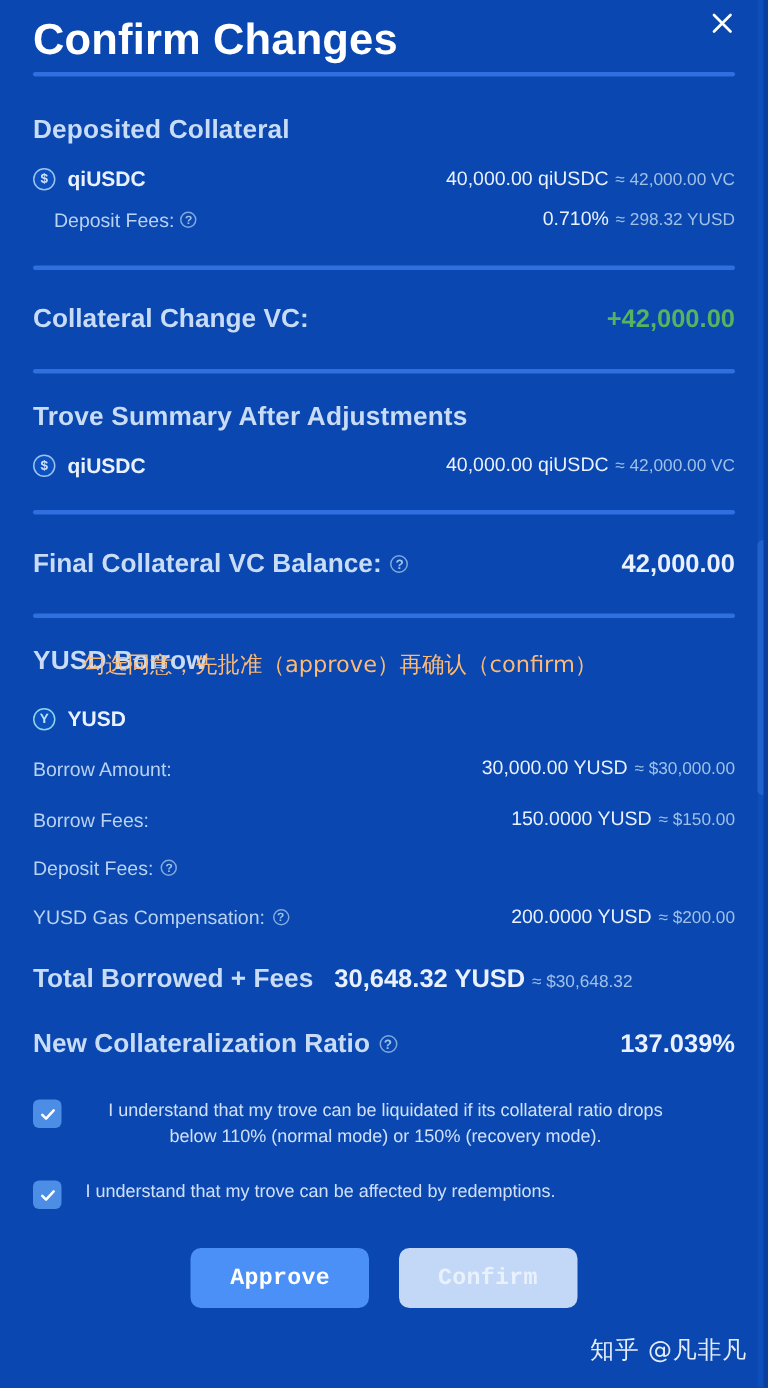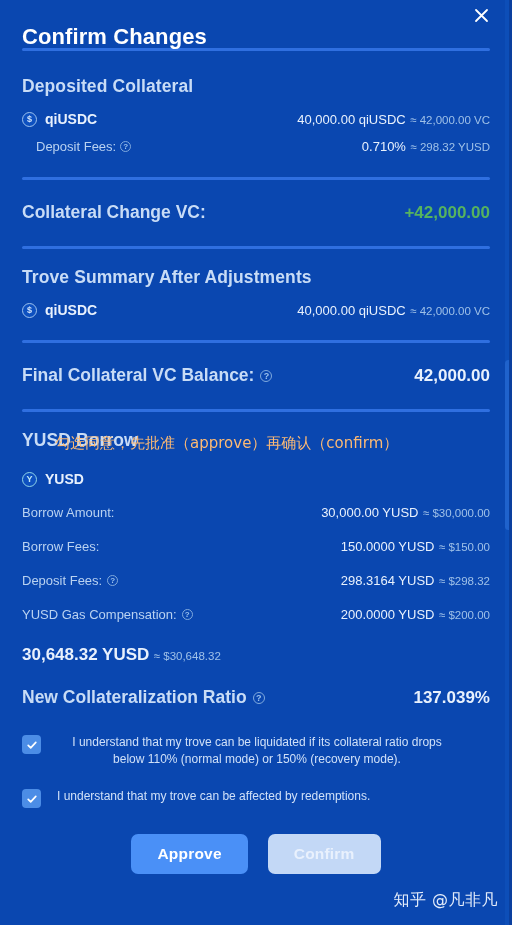--- a/index.html
+++ b/index.html
@@ -22,27 +22,27 @@
     padding: 0 22px;
     box-sizing: border-box;
   }
 
   
   .header {
     position: relative;
     height: 44px;
   }
   .title {
-    font-size: 22px;
+    font-size: 29px;
     font-weight: bold;
     color: #ffffff;
     letter-spacing: 0.1px;
     line-height: 40px;
     margin: 0;
-    padding-top: 17px;
+    padding-top: 7px;
   }
   .close-btn {
     position: absolute;
     top: 0px;
     right: -6px;
     width: 30px;
     height: 30px;
     display: flex;
     align-items: center;
     justify-content: center;
@@ -275,21 +275,21 @@
   .actions {
     display: flex;
     align-items: center;
     justify-content: center;
     gap: 20px;
     padding-top: 6px;
   }
   .btn {
     border: none;
     border-radius: 7px;
-    font-family: Liberation Sans, sans-serif;
+    font-family: Liberation Mono, monospace;
     font-size: 15.5px;
     font-weight: bold;
     padding: 11px 26px;
     cursor: pointer;
     letter-spacing: 0.2px;
     text-align: right;
   }
   .btn-approve {
     background: #4a90f7;
     color: #ffffff;
@@ -433,39 +433,36 @@
         <span class="val-strong">150.0000 YUSD</span>
         <span class="val-approx">≈ $150.00</span>
       </span>
     </div>
 
     <div class="line-row">
       <span class="line-label">
         <span>Deposit Fees:</span>
         <span class="info-icon">?</span>
       </span>
-      <span>
-        <span class="val-strong">298.3164 YUSD</span>
-        <span class="val-approx">≈ $298.32</span>
-      </span>
     </div>
 
     <div class="line-row">
       <span class="line-label">
         <span>YUSD Gas Compensation:</span>
         <span class="info-icon">?</span>
       </span>
       <span>
         <span class="val-strong">200.0000 YUSD</span>
         <span class="val-approx">≈ $200.00</span>
       </span>
     </div>
   </div>
 
   <div class="total-row">
+    <span class="total-label">Total Borrowed + Fees</span>
     <span>
       <span class="total-value">30,648.32 YUSD</span>
       <span class="total-approx">≈ $30,648.32</span>
     </span>
   </div>
 
   <div class="kv-big">
     <span class="kv-big-label">
       <span>New Collateralization Ratio</span>
       <span class="info-icon lg">?</span>

